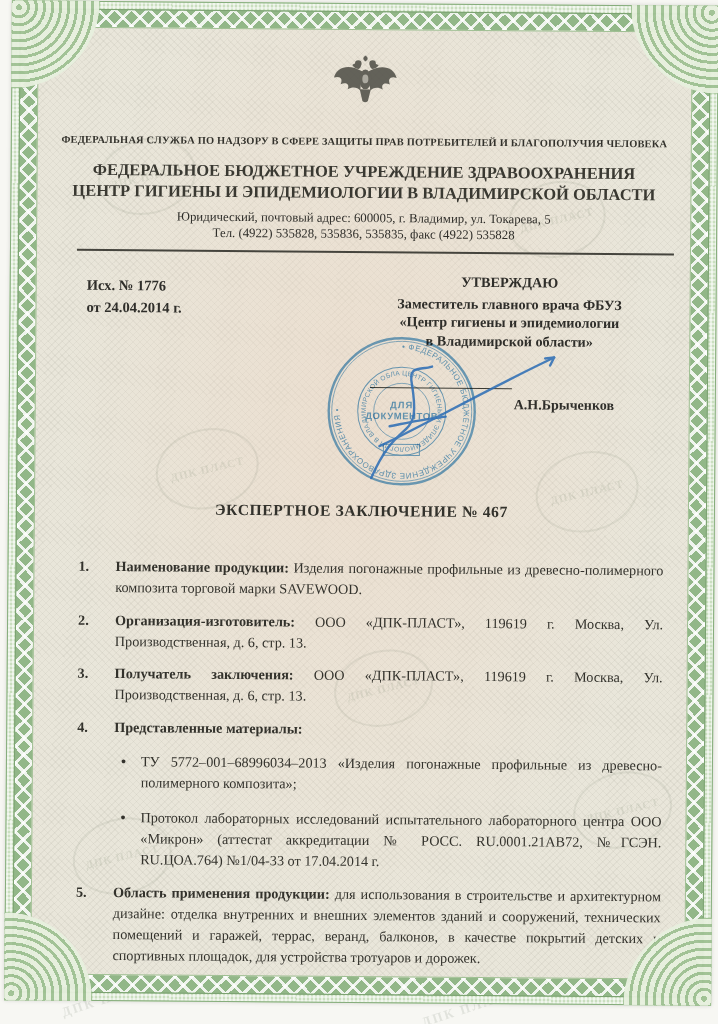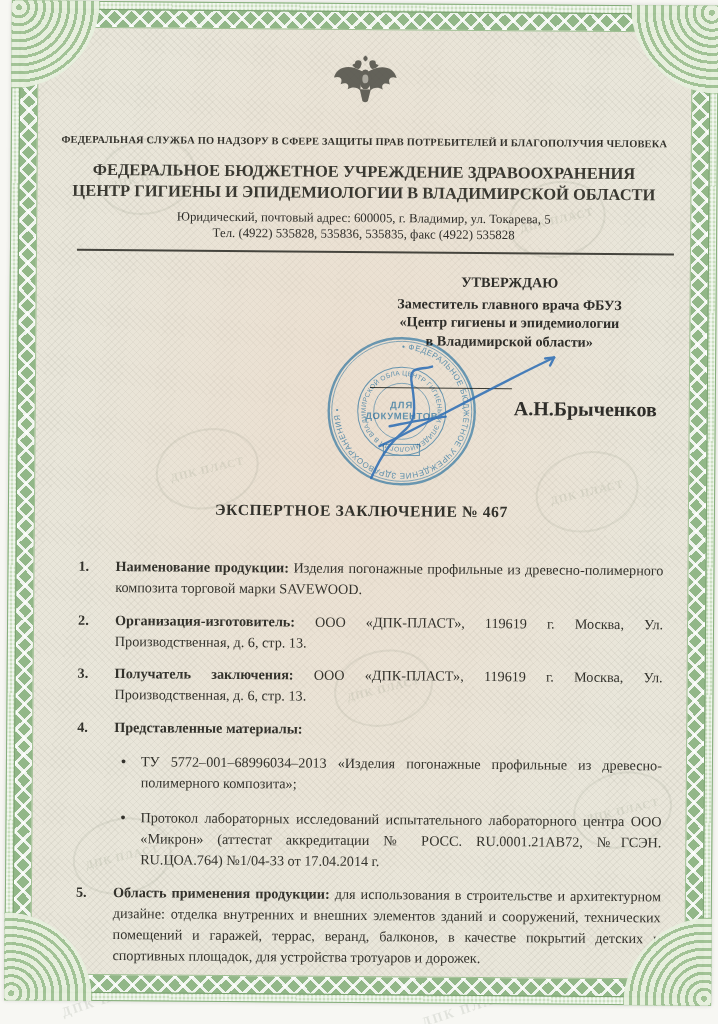--- a/index.html
+++ b/index.html
@@ -79,21 +79,21 @@
   .phone{position:absolute;top:197px;left:0;right:0;text-align:center;font-size:12.8px;}
   .rule{position:absolute;top:221px;left:40px;right:16px;height:0;
     border-top:2px solid #45443d;}
   
   .outgoing{position:absolute;top:247px;left:50px;font-size:14.5px;font-weight:bold;line-height:1.5;}
   .approval{position:absolute;top:242px;right:12px;width:336px;text-align:center;
     font-size:14.2px;font-weight:bold;line-height:1.32;}
   .approval .appr-head{margin-bottom:3px;}
   .stamp-wrap{position:absolute;top:296px;left:284px;width:290px;height:190px;}
   .sig-line{position:absolute;top:357px;left:334px;width:142px;border-top:1.6px solid #3a3a33;}
-  .signer{position:absolute;top:366px;left:478px;font-size:20px;font-weight:bold;}
+  .signer{position:absolute;top:366px;left:478px;font-size:14px;font-weight:bold;}
   
   .doc-title{position:absolute;top:472px;left:0;right:0;text-align:center;
     font-size:15.6px;font-weight:bold;letter-spacing:0.6px;color:#33322c;}
   
   .items{position:absolute;top:528px;left:44px;right:24px;font-size:14.2px;line-height:1.5;color:#33322c;}
   .item{display:flex;margin-bottom:11px;}
   .item .num{flex:none;width:37px;font-weight:bold;}
   .item .body{flex:1;text-align:justify;}
   .item .lbl{font-weight:bold;}
   .bullets{margin-left:7px;}
@@ -143,20 +143,24 @@
       </svg>
     </div>
 
     <div class="svc-line">ФЕДЕРАЛЬНАЯ СЛУЖБА ПО НАДЗОРУ В СФЕРЕ ЗАЩИТЫ ПРАВ ПОТРЕБИТЕЛЕЙ И БЛАГОПОЛУЧИЯ ЧЕЛОВЕКА</div>
     <div class="org1">ФЕДЕРАЛЬНОЕ БЮДЖЕТНОЕ УЧРЕЖДЕНИЕ ЗДРАВООХРАНЕНИЯ</div>
     <div class="org2">ЦЕНТР ГИГИЕНЫ И ЭПИДЕМИОЛОГИИ В ВЛАДИМИРСКОЙ ОБЛАСТИ</div>
     <div class="addr">Юридический, почтовый адрес: 600005, г. Владимир, ул. Токарева, 5</div>
     <div class="phone">Тел. (4922) 535828, 535836, 535835, факс (4922) 535828</div>
     <div class="rule"></div>
 
+    <div class="outgoing">
+      <div>Исх. № 1776</div>
+      <div>от 24.04.2014 г.</div>
+    </div>
 
     <div class="approval">
       <div class="appr-head">УТВЕРЖДАЮ</div>
       <div>Заместитель главного врача ФБУЗ</div>
       <div>«Центр гигиены и эпидемиологии</div>
       <div>в Владимирской области»</div>
     </div>
 
     <div class="sig-line"></div>
     <div class="signer">А.Н.Брыченков</div>

